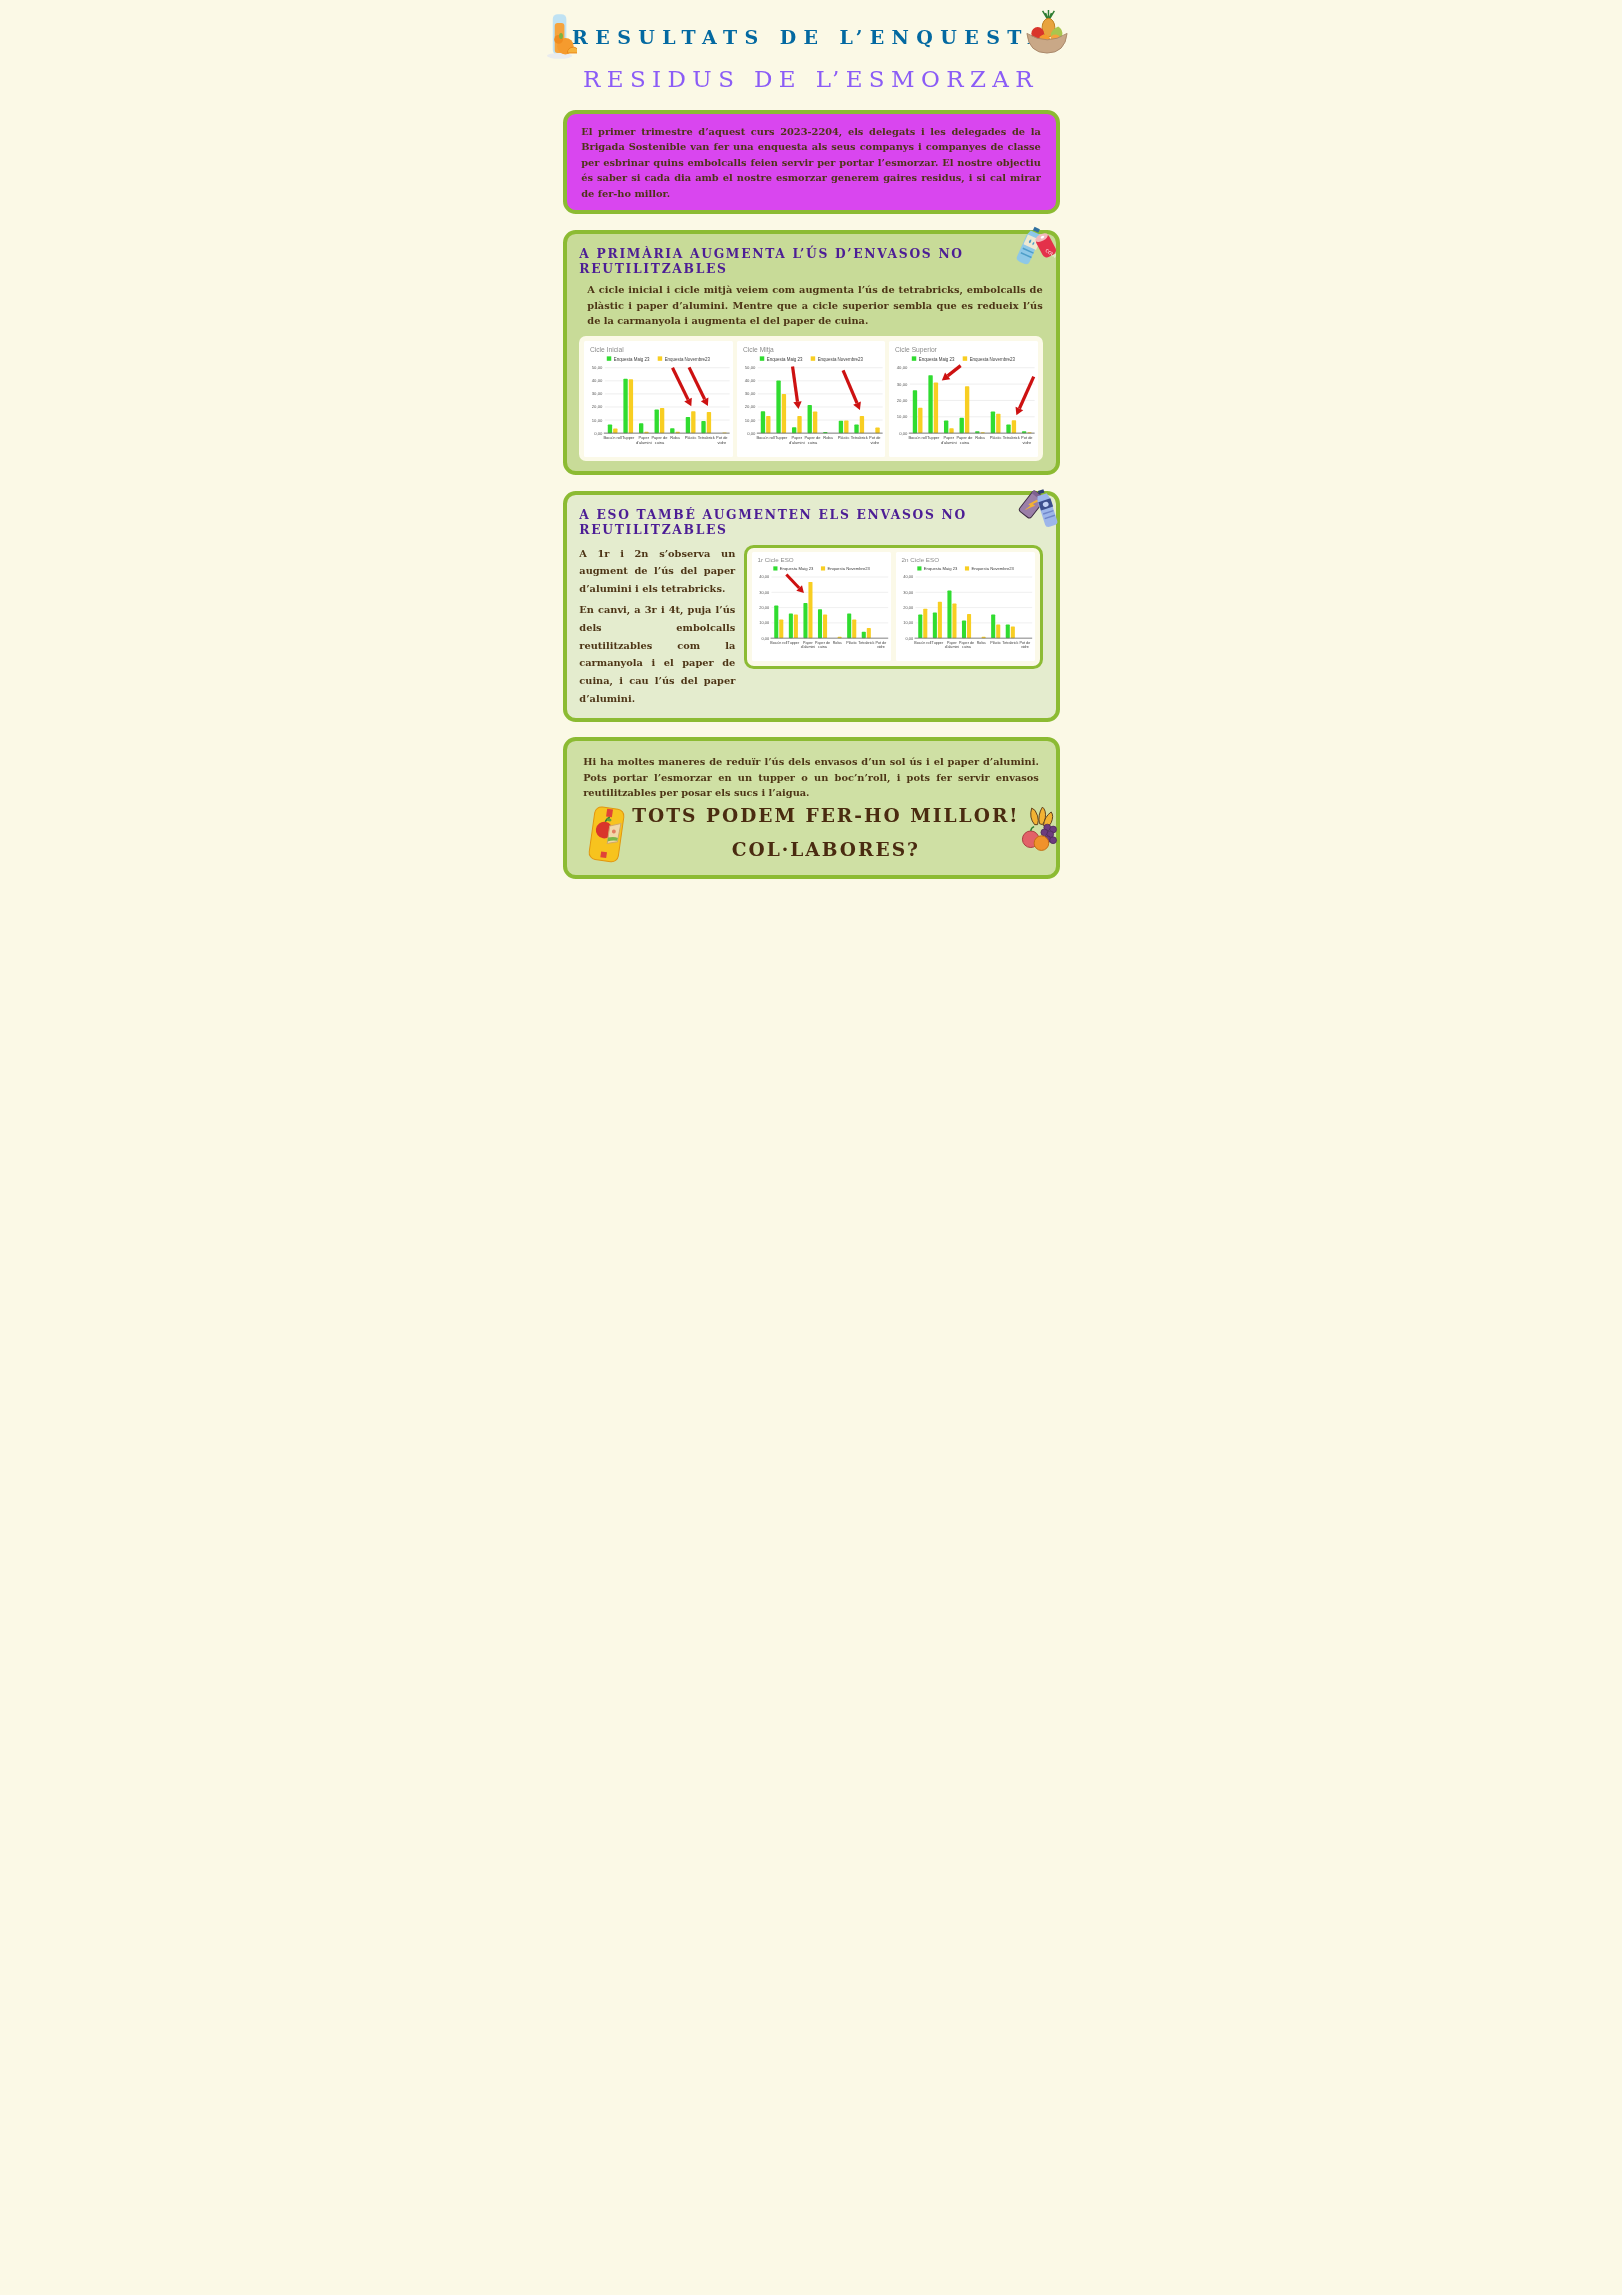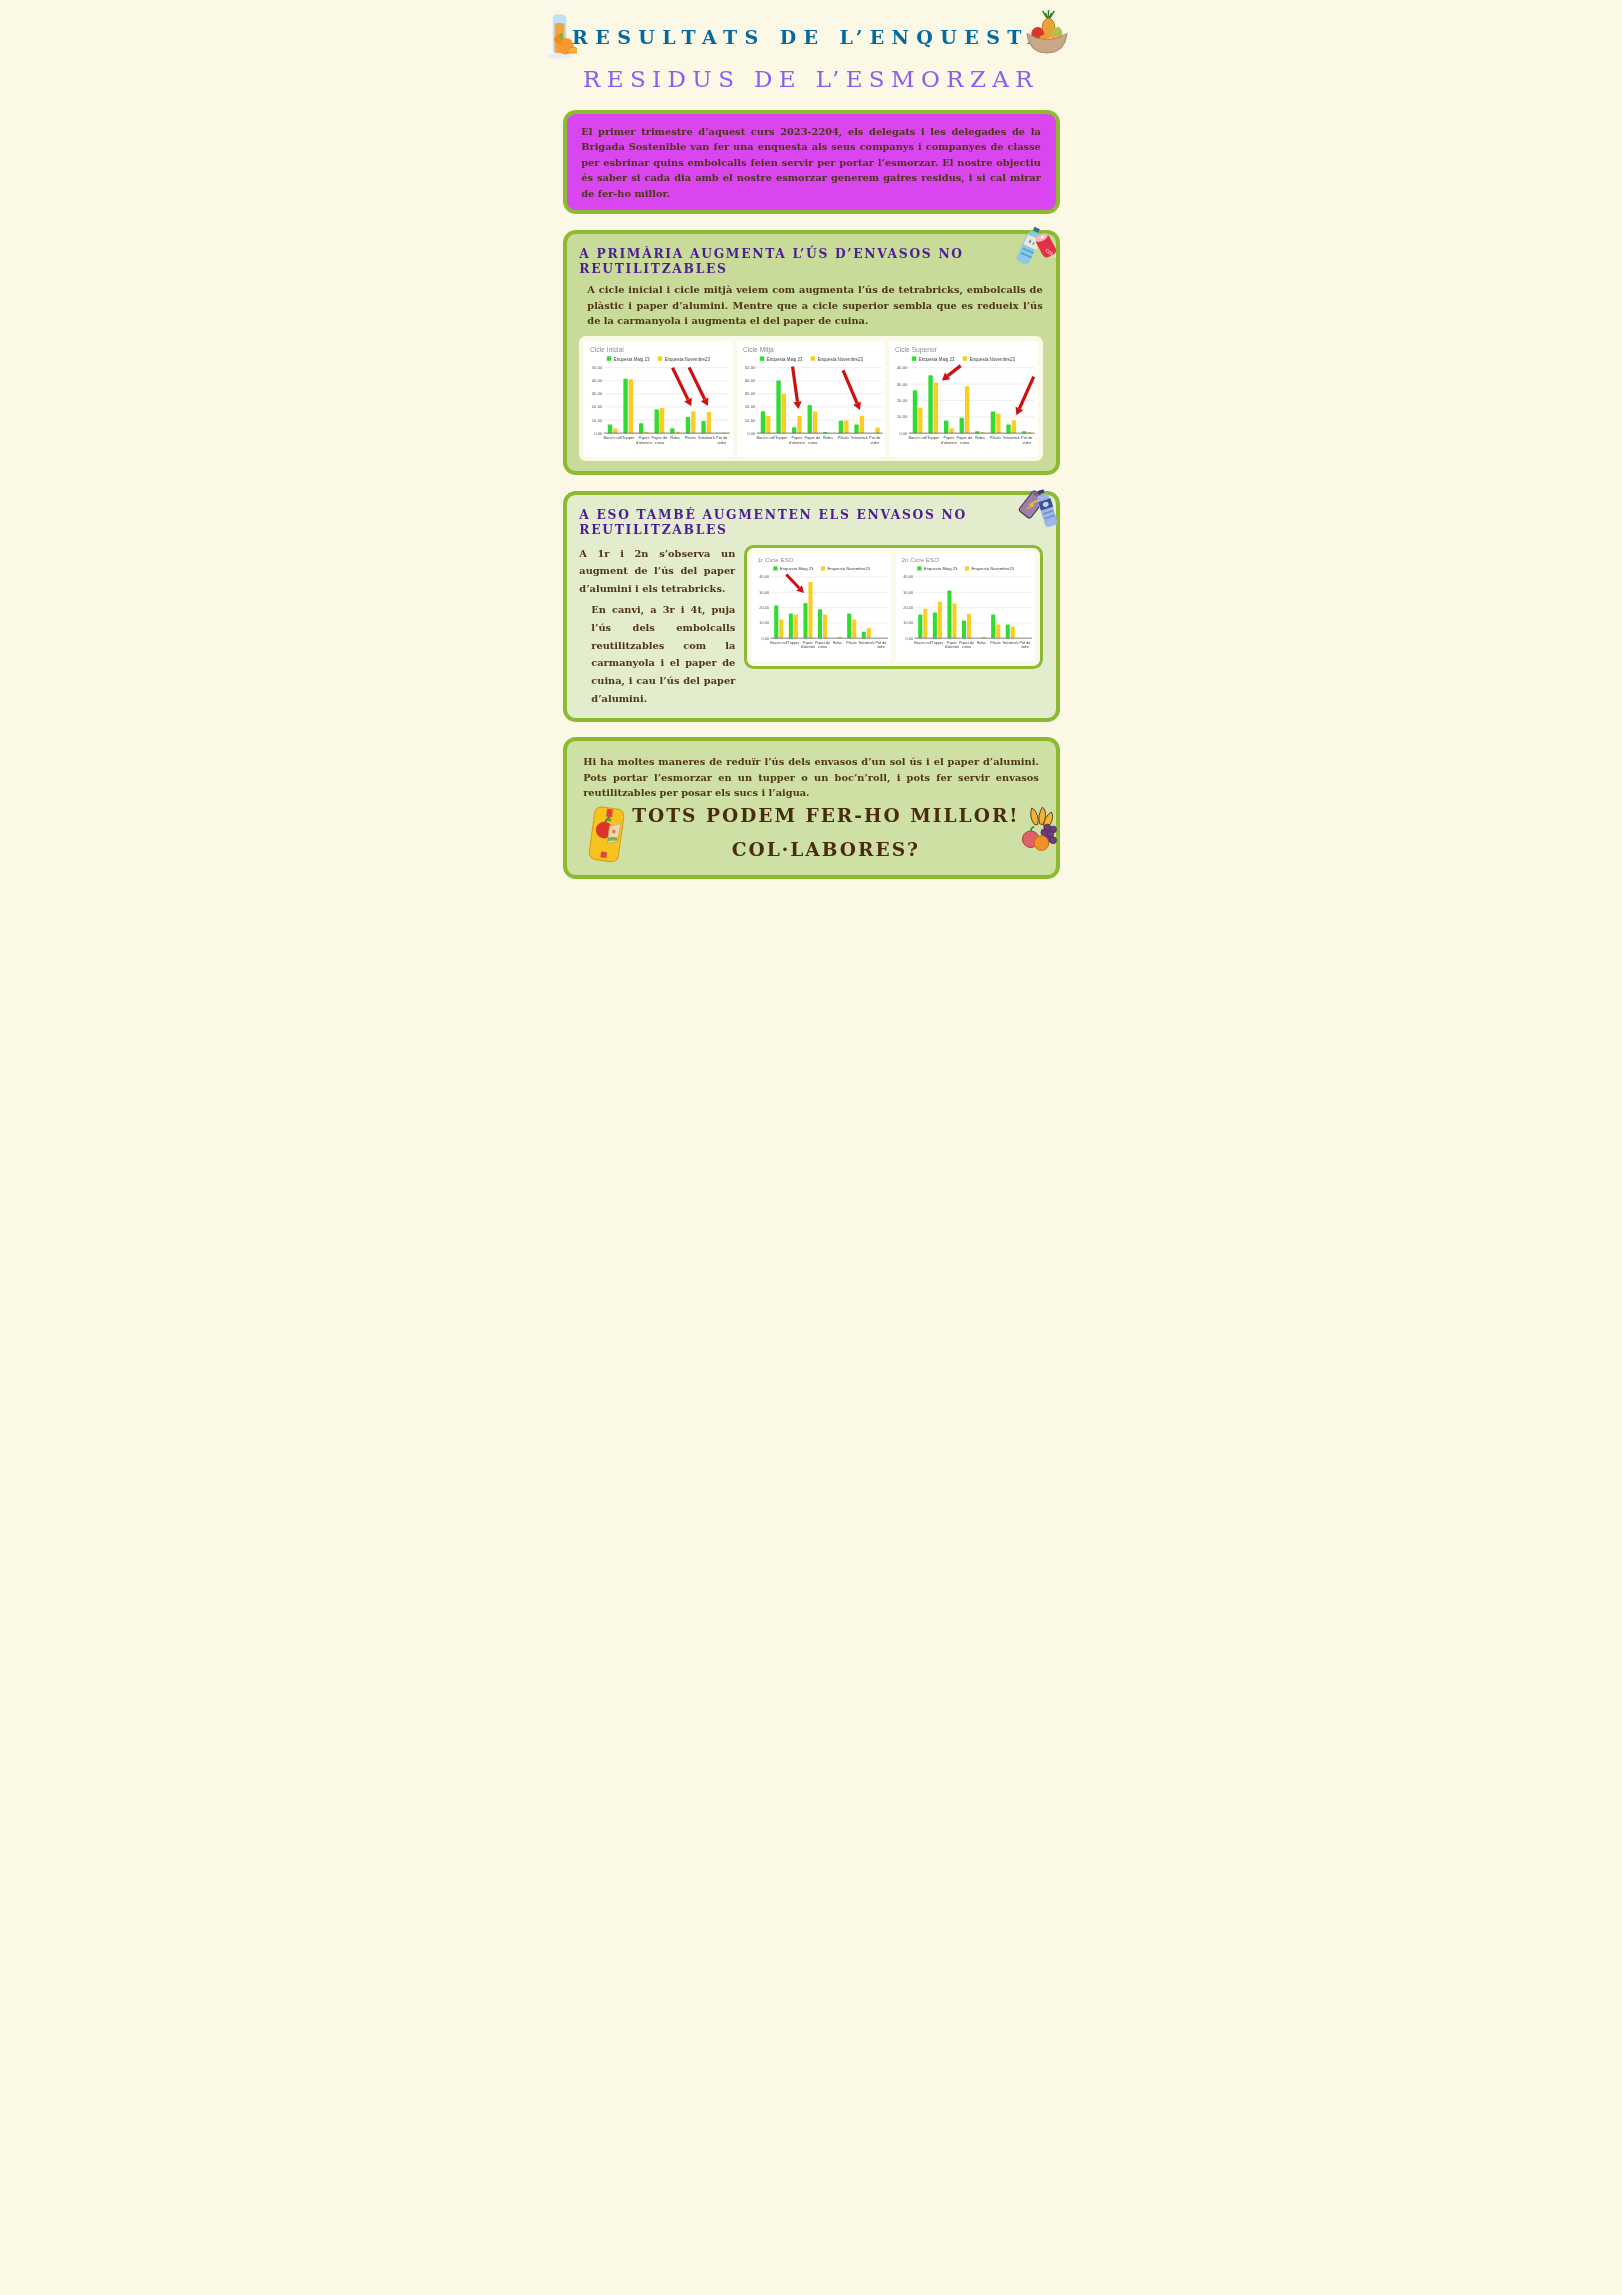--- a/index.html
+++ b/index.html
@@ -59,21 +59,21 @@
     display:flex;gap:3.9px;padding:4.9px;margin-top:6.9px;
   }
   .chart-card{
     background:#ffffff;border-radius:1.5px;flex:1 1 0;min-width:0;
   }
   .chart-card svg{width:100%;height:auto;display:block;}
   
   .sec2-content{display:flex;gap:8.8px;margin-top:7.9px;align-items:flex-start;}
   .sec2-left{width:156px;flex:0 0 auto;}
   .sec2-left p{margin:0 0 0 0;}
-  .sec2-left p + p{margin-top:2.9px;margin-left:12px;}
+  .sec2-left p + p{margin-top:2.9px;}
   .eso-panel{
     flex:1 1 auto;
     background:#fbf9e8;border:3.9px solid #8cbb33;border-radius:9.8px;
     display:flex;gap:4.9px;padding:4.9px;box-sizing:border-box;
   }
   
   .slogan-row{display:flex;align-items:flex-start;margin-top:4.9px;}
   .slogan-center{flex:1 1 auto;text-align:center;}
   .slogan-line{
     font-size:18.6px;font-weight:700;color:#4a2b10;letter-spacing:2px;

